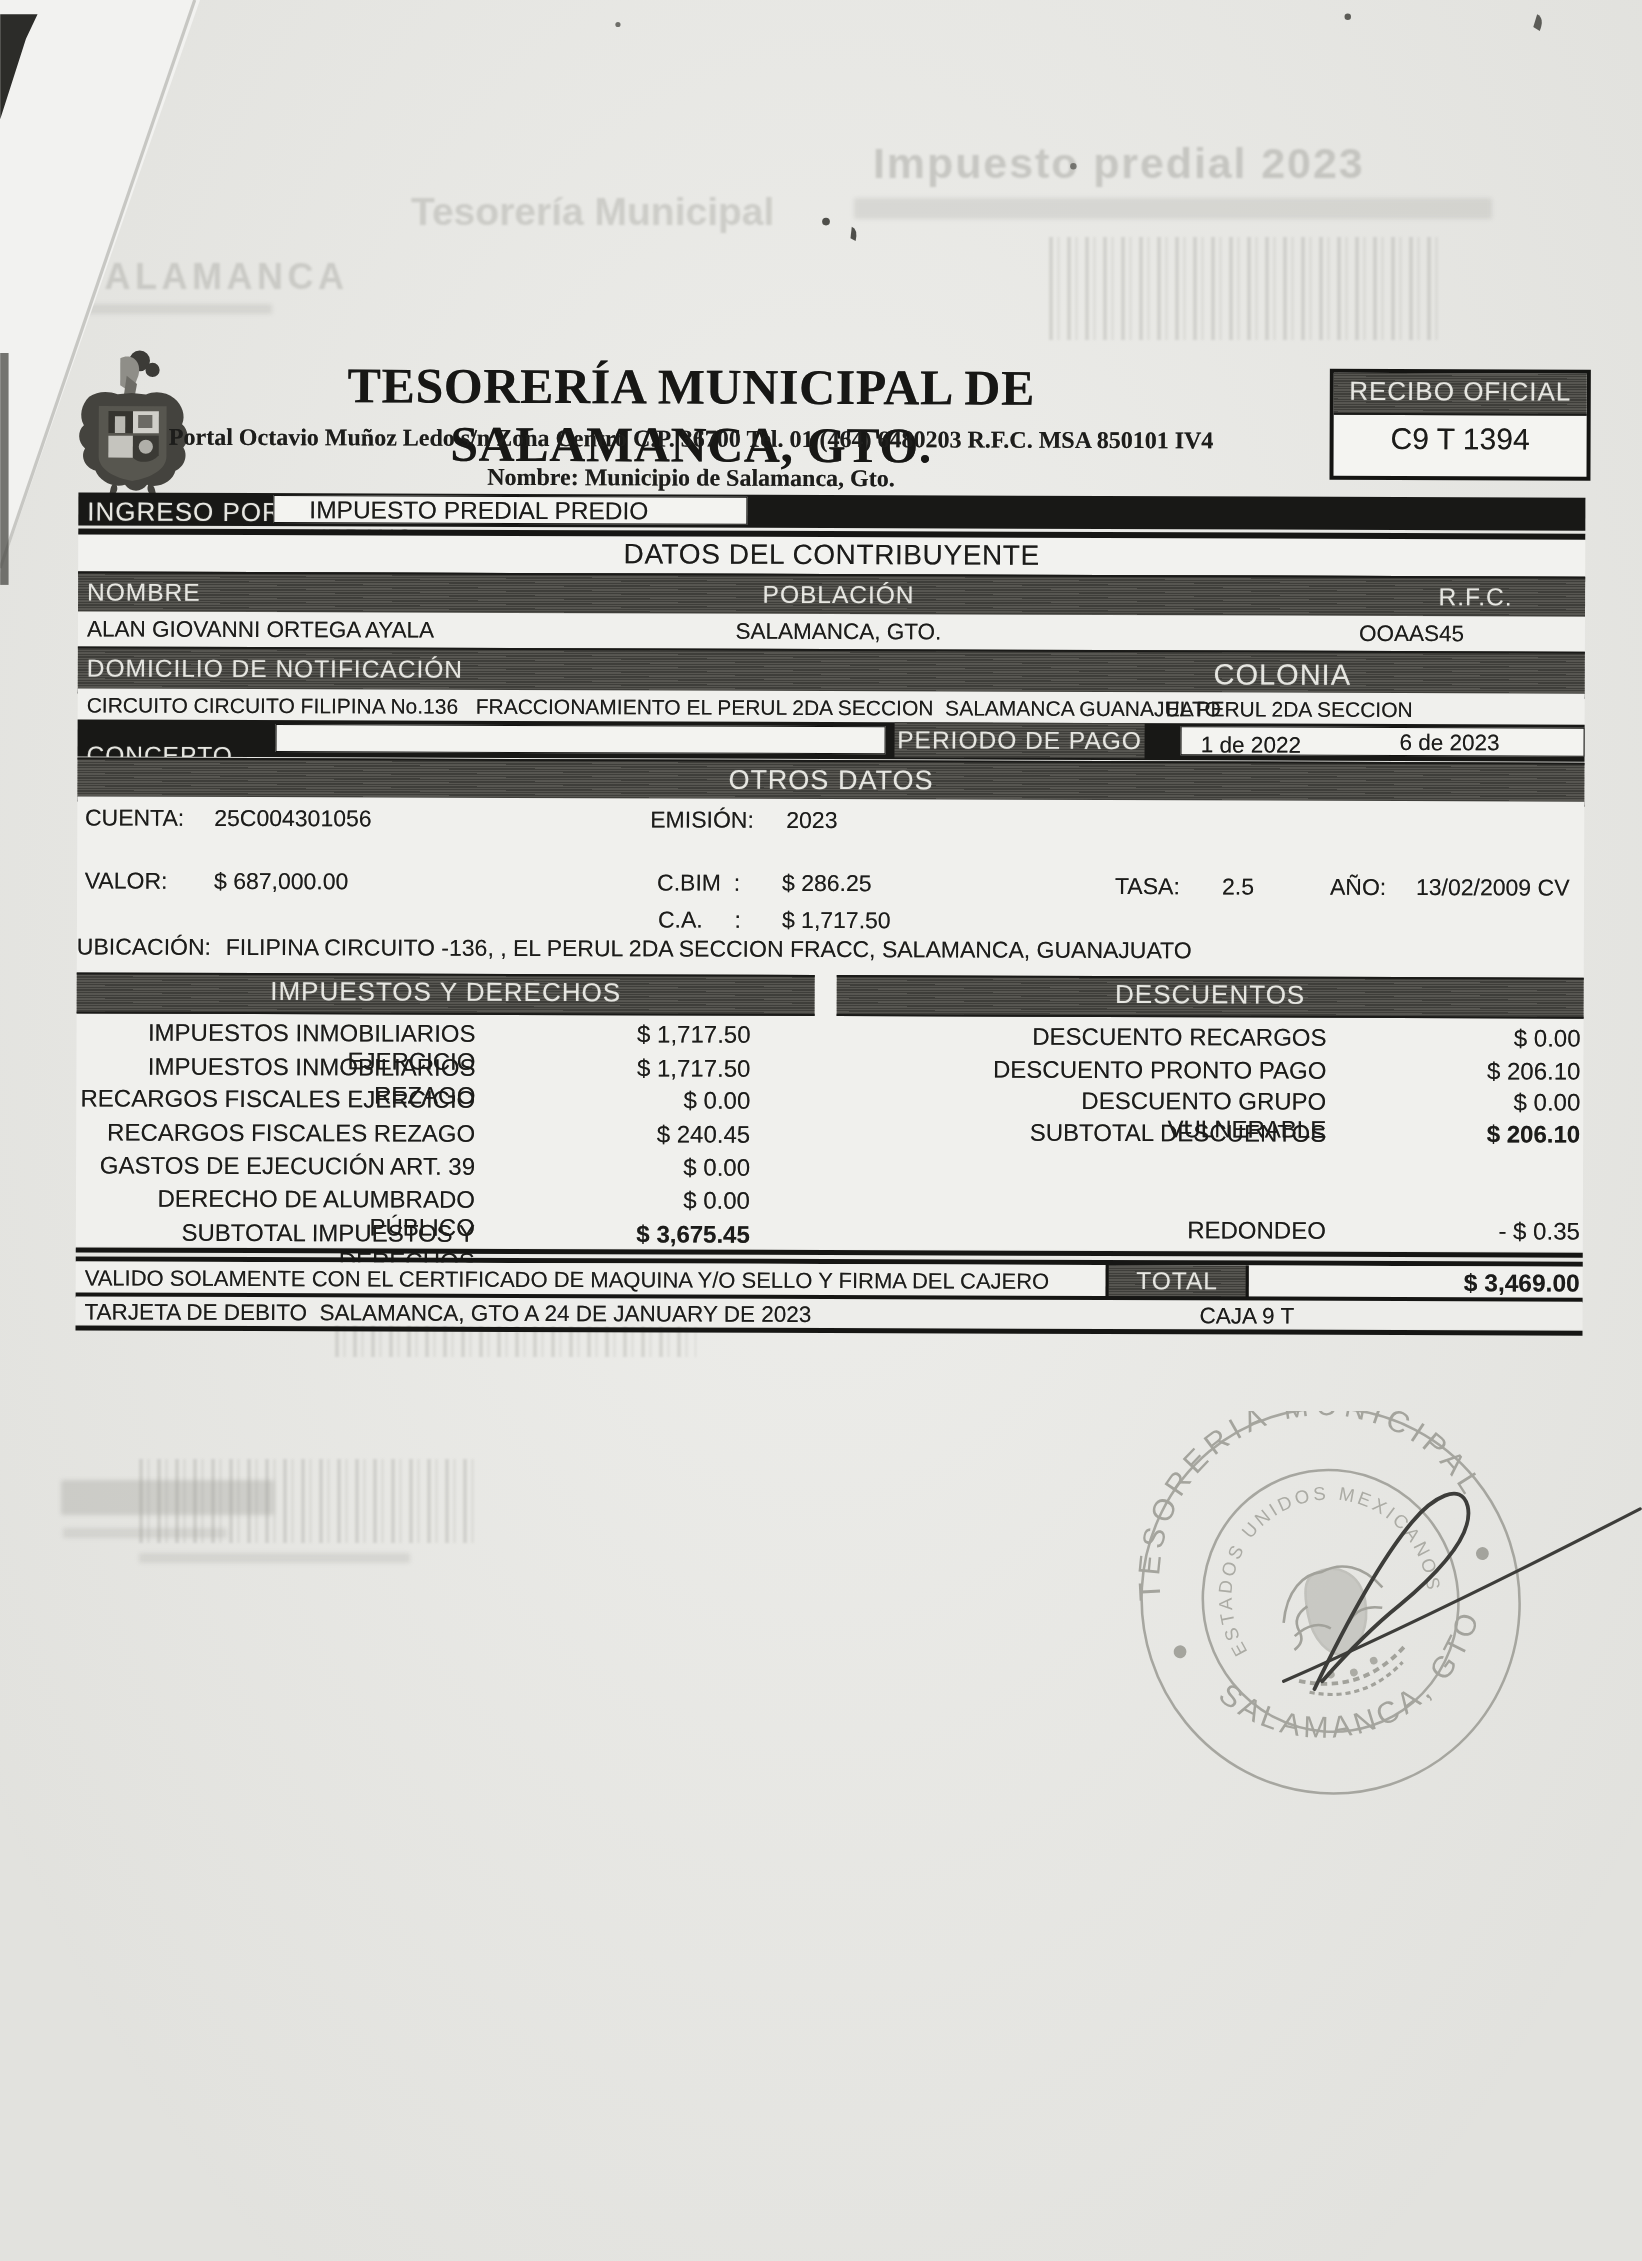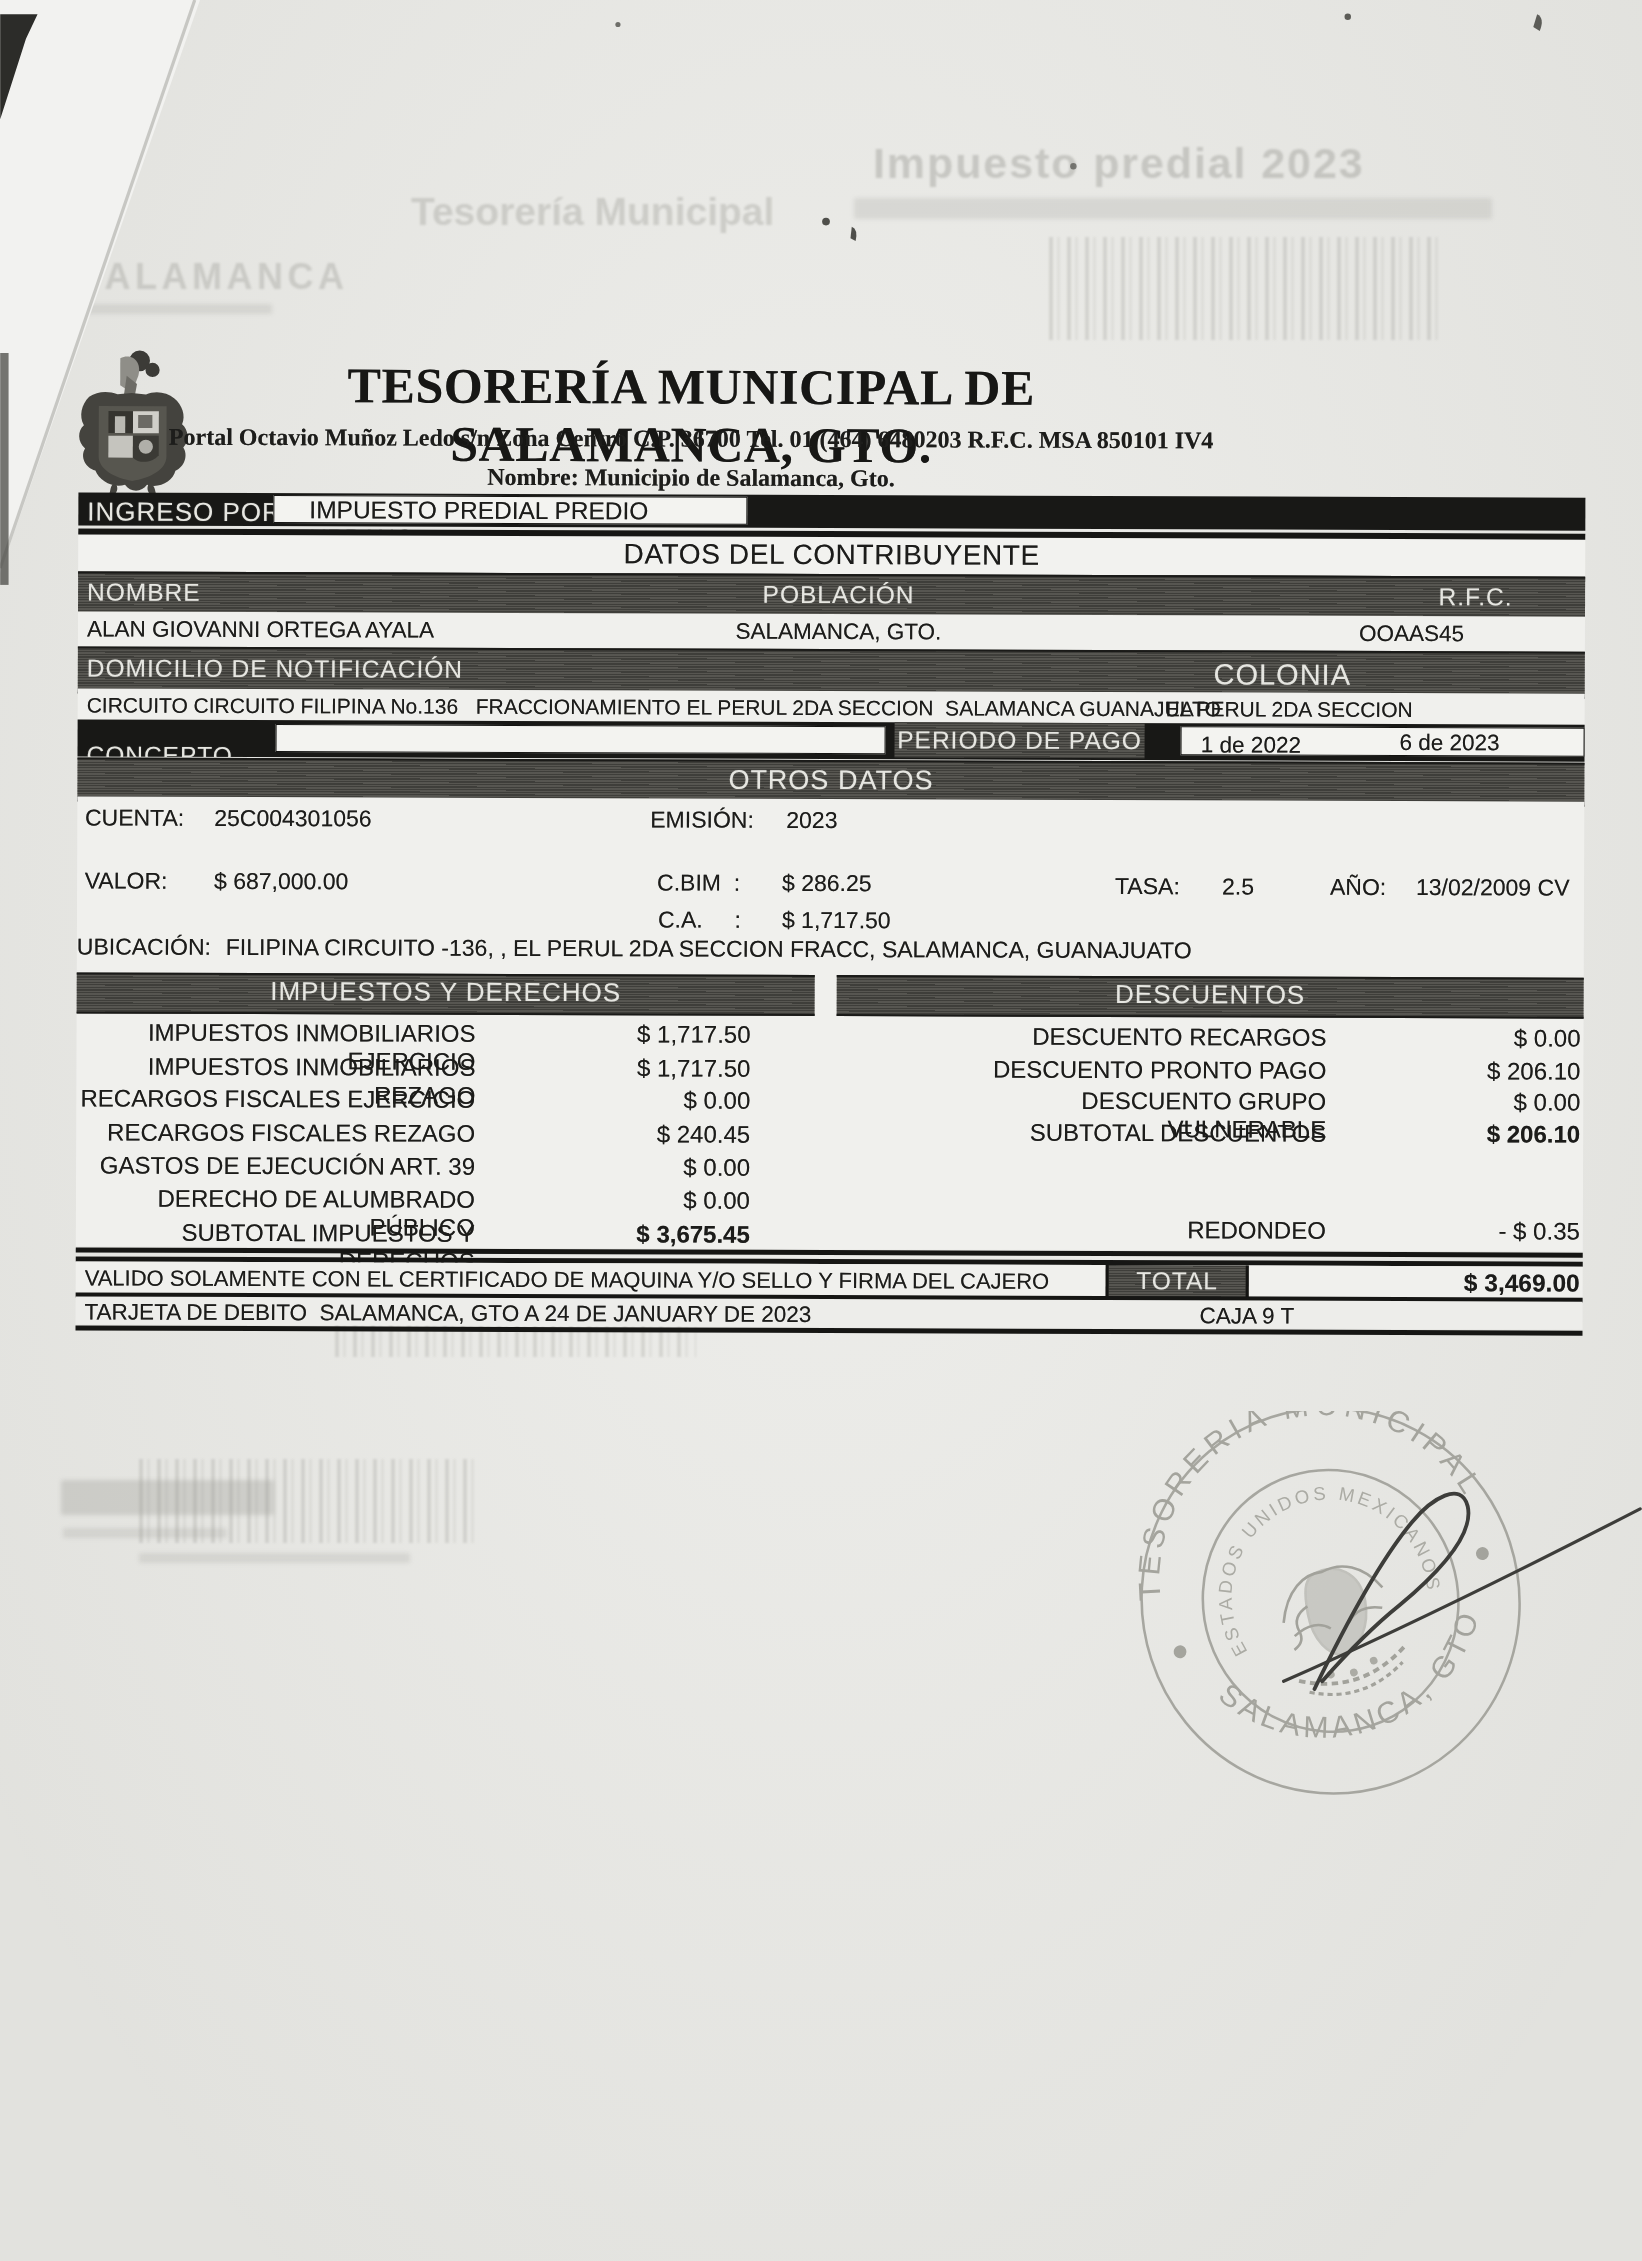--- a/index.html
+++ b/index.html
@@ -87,20 +87,26 @@
       <path d="M 98,138 L 138,138 138,168 C 128,180 108,182 98,172 Z" fill="#3b3a35"></path>
       <circle cx="118" cy="155" r="11" fill="#b0afa9"></circle>
       <path d="M 70,210 C 80,222 70,232 58,234 C 66,226 60,218 70,210 Z" fill="#44433e"></path>
       <path d="M 124,210 C 116,222 124,232 138,234 C 130,226 136,218 124,210 Z" fill="#44433e"></path>
     </svg>
 
     <div class="abs serif b ink tc" style="left:171px;top:358px;width:1037px;font-size:50px;letter-spacing:0.6px;color:#171715;">TESORERÍA MUNICIPAL DE SALAMANCA, GTO.</div>
     <div class="abs serif b ink tc" style="left:155px;top:426px;width:1069px;font-size:24px;color:#1d1d1b;">Portal Octavio Muñoz Ledo s/n Zona Centro C.P. 36700 Tel. 01 (464) 6480203 R.F.C. MSA 850101 IV4</div>
     <div class="abs serif b ink tc" style="left:155px;top:465px;width:1069px;font-size:24px;color:#1d1d1b;">Nombre: Municipio de Salamanca, Gto.</div>
 
+    <div class="abs" style="left:1328px;top:367px;width:253px;height:103px;border:4.5px solid #141412;background:#f4f4f1;">
+      <div class="graybar tc" style="position:absolute;left:0;top:0;width:100%;height:40px;border-top:none;">
+        <span class="lbl" style="font-size:26px;line-height:37px;">RECIBO OFICIAL</span>
+      </div>
+      <div class="abs tc ink" style="left:0;top:49px;width:100%;font-size:30px;">C9 T 1394</div>
+    </div>
 
     <div class="abs blackbar" style="left:77px;top:495px;width:1507px;height:33px;">
       <span class="abs lbl" style="left:9px;top:3.9px;font-size:26px;">INGRESO POR</span>
       <div class="abs whitebox" style="left:195px;top:1.9px;width:472px;height:26px;">
         <span class="abs ink" style="left:35px;top:0.6px;font-size:24.5px;">IMPUESTO PREDIAL PREDIO URBANO</span>
       </div>
     </div>
 
     <div class="abs tc" style="left:77px;top:531px;width:1507px;height:37px;background:#f2f2ef;border-top:6.4px solid #161614;border-bottom:5.8px solid #161614;">
       <span class="ink" style="font-size:28px;line-height:36px;letter-spacing:0.6px;">DATOS DEL CONTRIBUYENTE</span>

